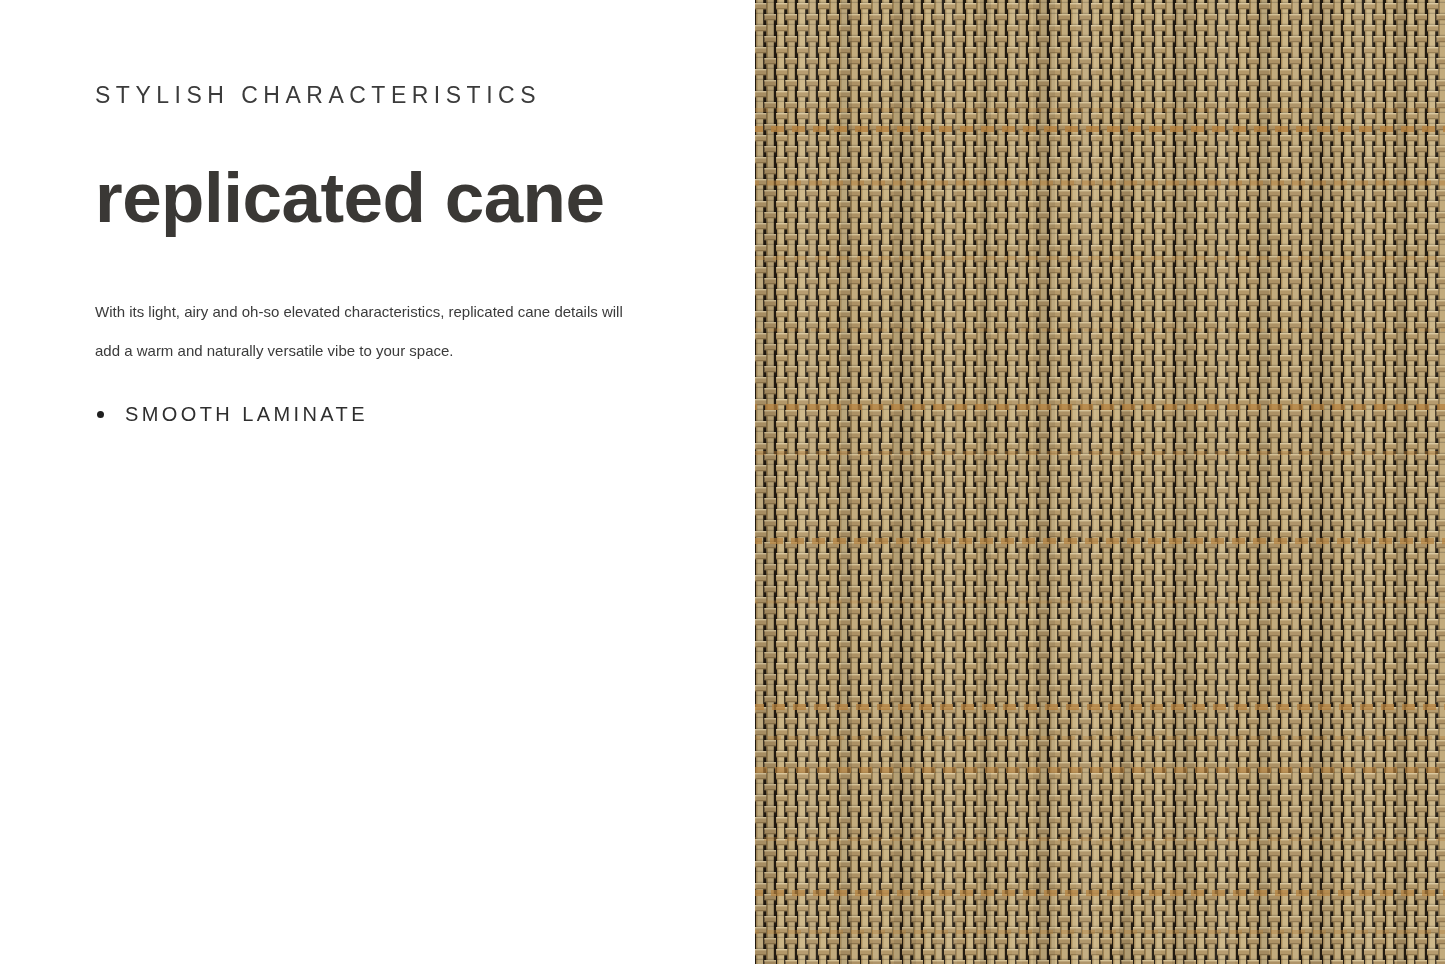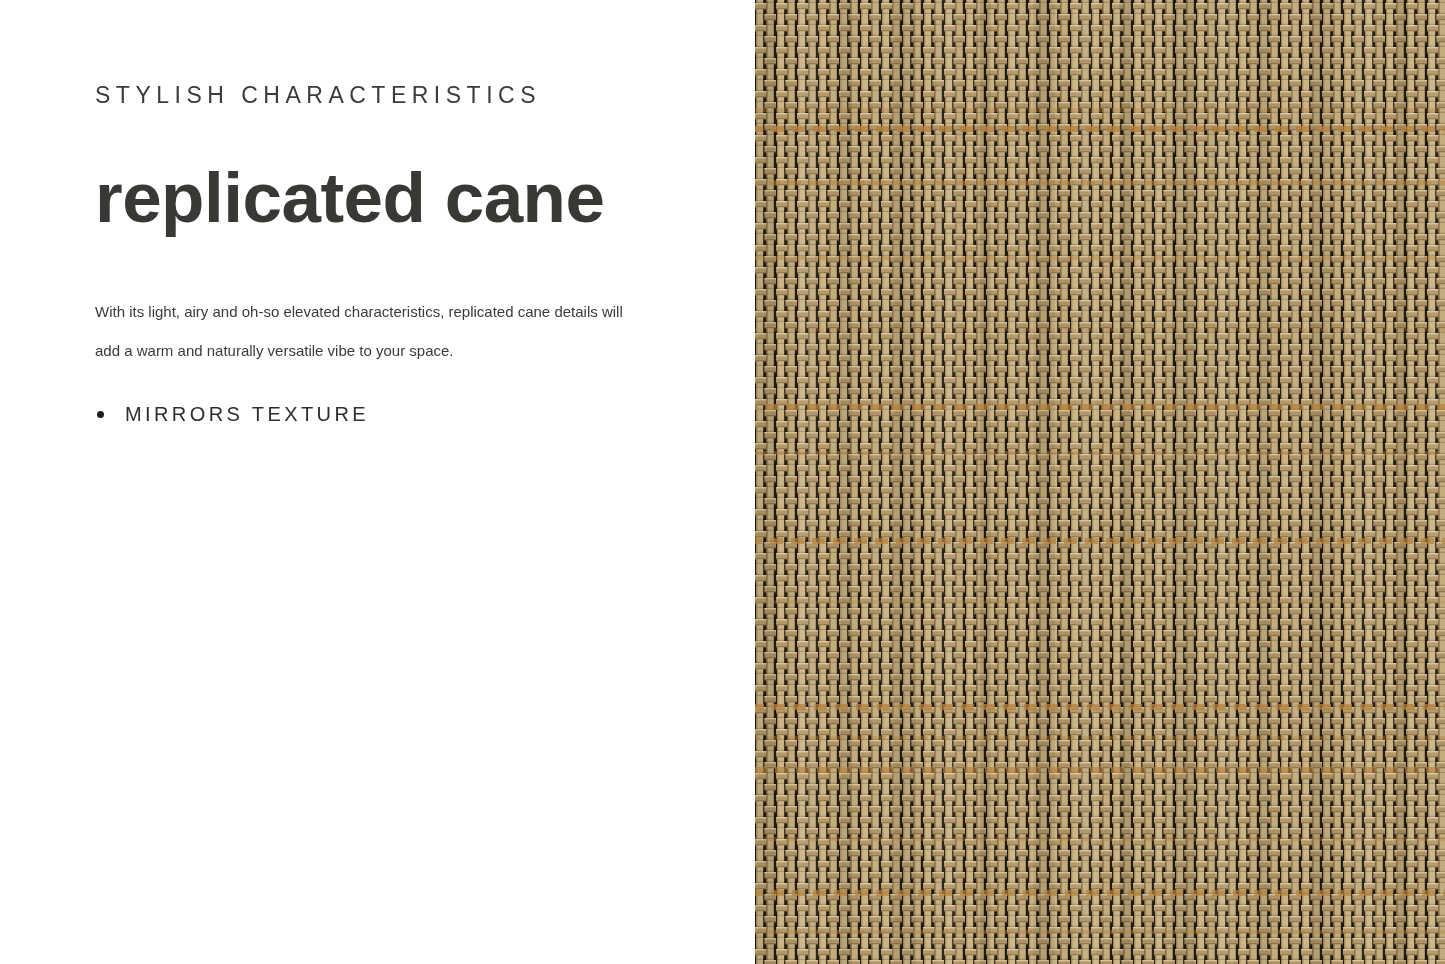--- a/index.html
+++ b/index.html
@@ -92,21 +92,21 @@
   <div class="left-panel">
     <p class="eyebrow">STYLISH CHARACTERISTICS</p>
 
     <h1 class="title">replicated cane</h1>
 
     <p class="paragraph">With its light, airy and oh-so elevated characteristics, replicated cane details will add a warm and naturally versatile vibe to your space.</p>
 
     <ul class="bullet-list">
       <li>
         <span class="bullet-dot"></span>
-        <span>MIRRORS TEXTURE</span>
+        <span>SMOOTH LAMINATE</span>
       </li>
     </ul>
   </div>
 
   <div class="right-panel">
     <svg class="texture-svg" viewBox="0 0 690 964" preserveAspectRatio="xMidYMid slice" xmlns="http://www.w3.org/2000/svg">
       <defs>
         <pattern id="weave" width="21" height="22" patternUnits="userSpaceOnUse">
           <rect width="21" height="22" fill="#231b11"></rect>
 

